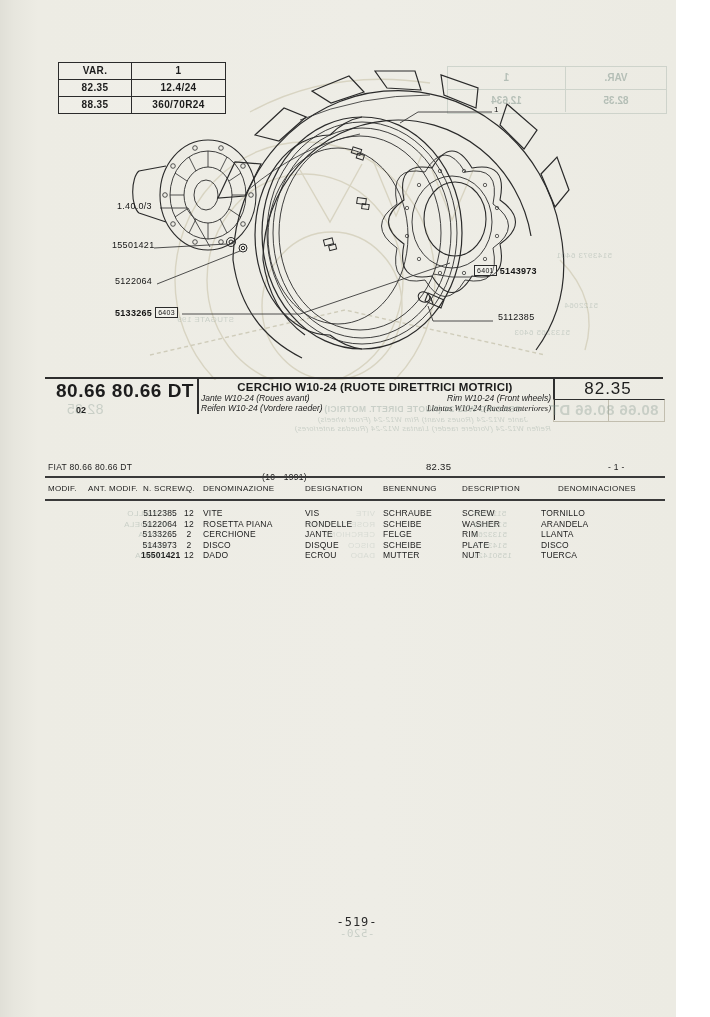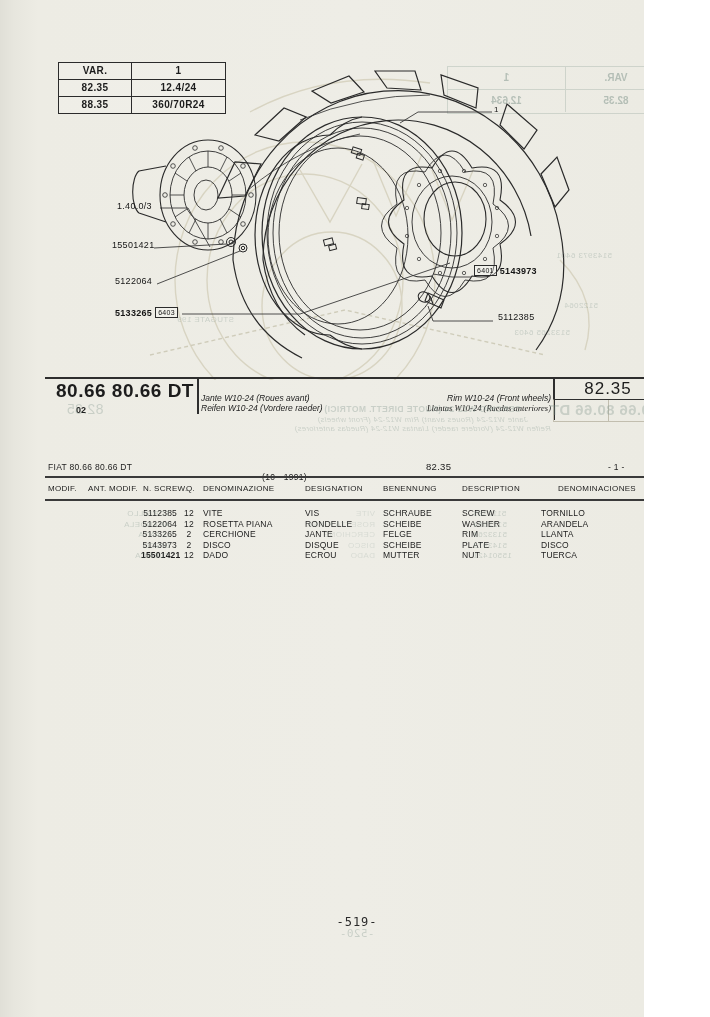--- a/index.html
+++ b/index.html
@@ -1,18 +1,18 @@
 <!DOCTYPE html>
 <html><head>
 <meta charset="utf-8">
 <style>
   html,body{margin:0;padding:0;}
   body{width:710px;height:1017px;font-family:"Liberation Sans",sans-serif;color:#1c1c1c;}
   .page{position:relative;width:644px;height:1017px;overflow:hidden;
-        background:linear-gradient(90deg,#e0dfd7 0,#e7e6de 14px,#edece4 38px,#eeede6 55%,#ecebe3 100%);}
+        background:linear-gradient(90deg,#e0dfd7 0,#e7e6de 14px,#edece4 38px,#eeede6 55%,#ecebe3 100%);padding-left:32px;}
   .abs{position:absolute;}
   
   .var-table{left:58px;top:62px;width:166px;border:1.6px solid #2b2b2b;background:rgba(255,255,255,0.12);}
   .var-row{display:flex;border-top:1px solid #2b2b2b;}
   .var-row:first-child{border-top:none;}
   .var-cell{height:16px;line-height:16px;text-align:center;font-weight:bold;font-size:10px;letter-spacing:.4px;}
   .var-c1{width:72px;border-right:1px solid #2b2b2b;}
   .var-c2{flex:1;}
   
   .ghost{color:#7e938a;opacity:.32;transform:scaleX(-1);letter-spacing:.4px;}
@@ -225,20 +225,21 @@
 
   <div class="abs ghost" style="left:500px;top:251px;width:112px;font-size:8px;">5143973  6401</div>
   <div class="abs ghost" style="left:528px;top:301px;width:70px;font-size:8px;">5122064</div>
   <div class="abs ghost" style="left:478px;top:328px;width:92px;font-size:8px;">5133265  6403</div>
   <div class="abs ghost" style="left:138px;top:315px;width:96px;font-size:8px;">STUGATE  199</div>
 
   <div class="abs band-rule"></div>
   <div class="abs band-model">80.66 80.66 DT</div>
   <div class="abs band-var">02</div>
   <div class="abs vline" style="left:197px;top:378px;height:36px;"></div>
+  <div class="abs band-title">CERCHIO W10-24 (RUOTE DIRETTRICI MOTRICI)</div>
   <div class="abs band-sub" style="left:201px;top:393px;">Jante W10-24 (Roues avant)</div>
   <div class="abs band-sub" style="left:201px;top:403px;">Reifen W10-24 (Vordere raeder)</div>
   <div class="abs band-sub" style="left:355px;top:393px;width:196px;text-align:right;">Rim W10-24 (Front wheels)</div>
   <div class="abs band-sub" style="left:355px;top:403px;width:196px;text-align:right;font-family:Liberation Serif, serif;">Llantas W10-24 (Ruedas anteriores)</div>
   <div class="abs vline" style="left:553px;top:378px;height:42px;"></div>
   <div class="abs band-section">82.35</div>
   <div class="abs band-secbox">
       <span class="mid"></span>
     </div>
 

